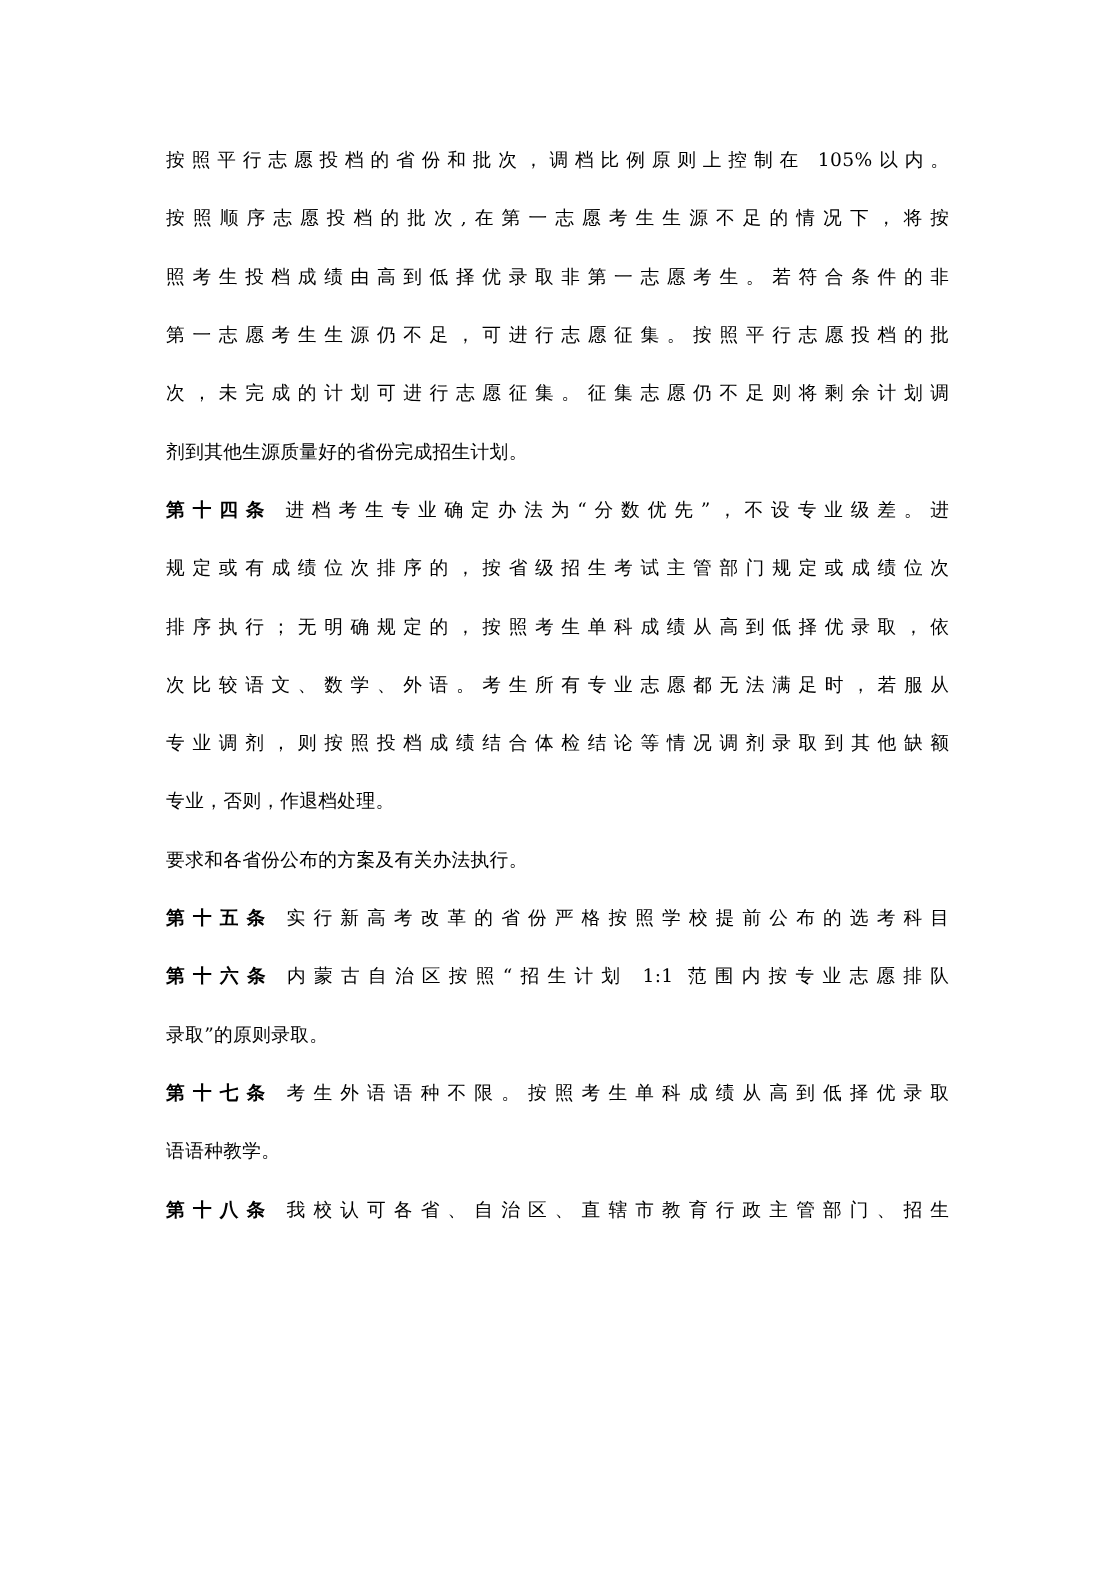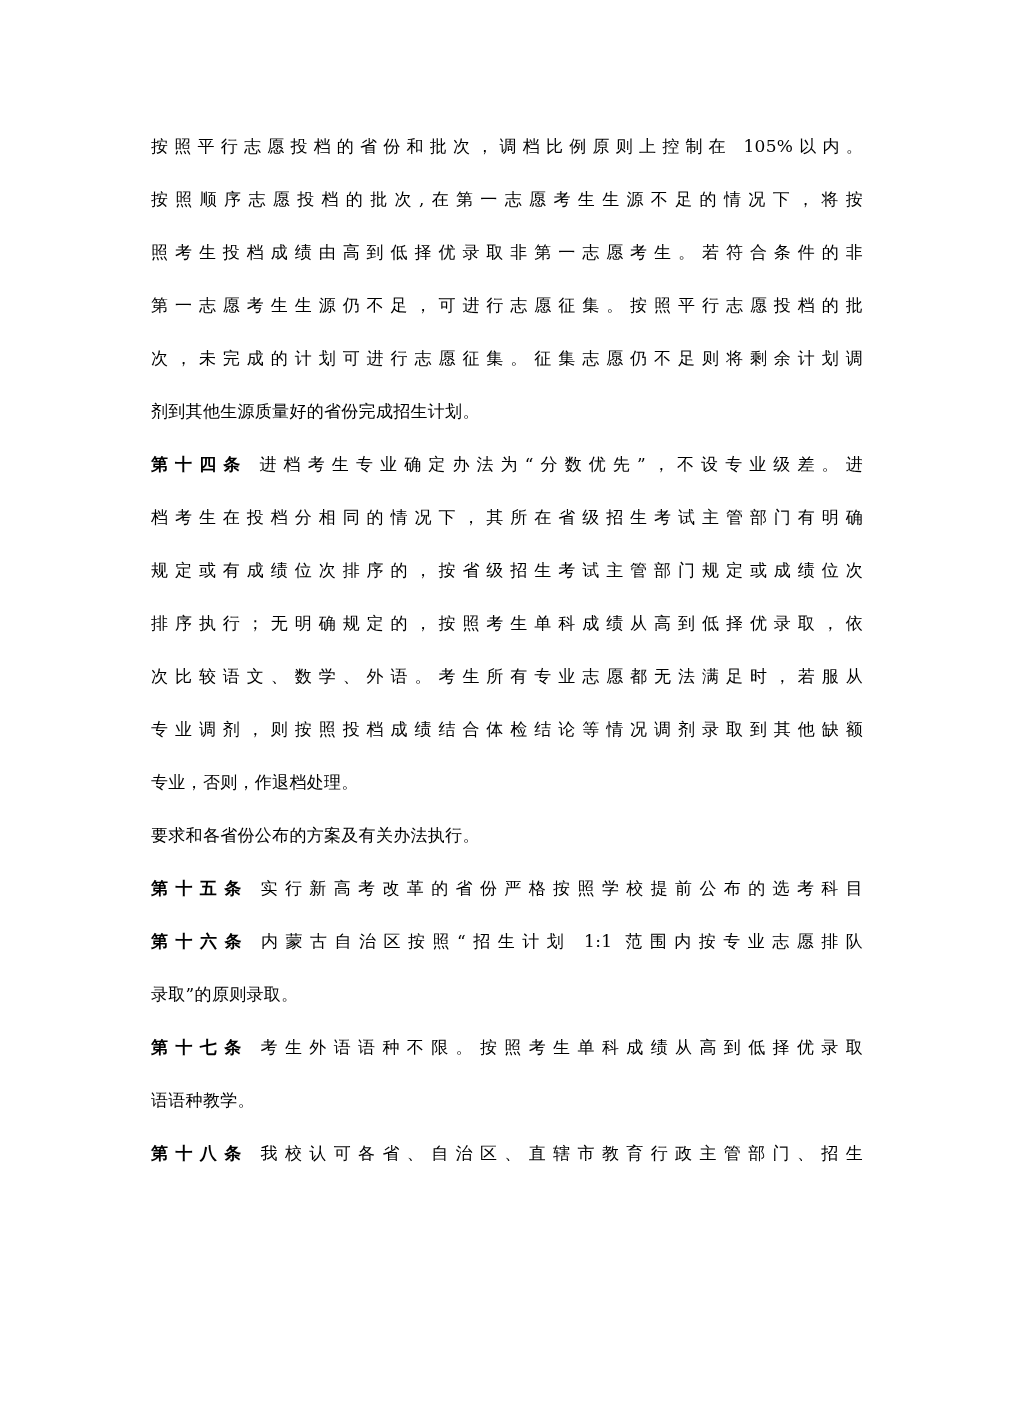--- a/index.html
+++ b/index.html
@@ -51,21 +51,20 @@
 
 <div class="page">
   <div class="content" id="doc-body">
       <div class="line justify"><span>按照平行志愿投档的省份和批次，调档比例原则上控制在 105%以内。</span></div>
       <div class="line justify"><span>按照顺序志愿投档的批次,在第一志愿考生生源不足的情况下，将按</span></div>
       <div class="line justify"><span>照考生投档成绩由高到低择优录取非第一志愿考生。若符合条件的非</span></div>
       <div class="line justify"><span>第一志愿考生生源仍不足，可进行志愿征集。按照平行志愿投档的批</span></div>
       <div class="line justify"><span>次，未完成的计划可进行志愿征集。征集志愿仍不足则将剩余计划调</span></div>
       <div class="line"><span>剂到其他生源质量好的省份完成招生计划。</span></div>
       <div class="line justify"><span class="art">第十四条</span><span>进档考生专业确定办法为“分数优先”，不设专业级差。进</span></div>
-      <div class="line justify"><span>档考生在投档分相同的情况下，其所在省级招生考试主管部门有明确</span></div>
       <div class="line justify"><span>规定或有成绩位次排序的，按省级招生考试主管部门规定或成绩位次</span></div>
       <div class="line justify"><span>排序执行；无明确规定的，按照考生单科成绩从高到低择优录取，依</span></div>
       <div class="line justify"><span>次比较语文、数学、外语。考生所有专业志愿都无法满足时，若服从</span></div>
       <div class="line justify"><span>专业调剂，则按照投档成绩结合体检结论等情况调剂录取到其他缺额</span></div>
       <div class="line"><span>专业，否则，作退档处理。</span></div>
       <div class="line"><span>要求和各省份公布的方案及有关办法执行。</span></div>
       <div class="line justify"><span class="art">第十五条</span><span>实行新高考改革的省份严格按照学校提前公布的选考科目</span></div>
       <div class="line justify"><span class="art">第十六条</span><span>内蒙古自治区按照“招生计划 1:1 范围内按专业志愿排队</span></div>
       <div class="line"><span>录取”的原则录取。</span></div>
       <div class="line justify"><span class="art">第十七条</span><span>考生外语语种不限。按照考生单科成绩从高到低择优录取</span></div>

